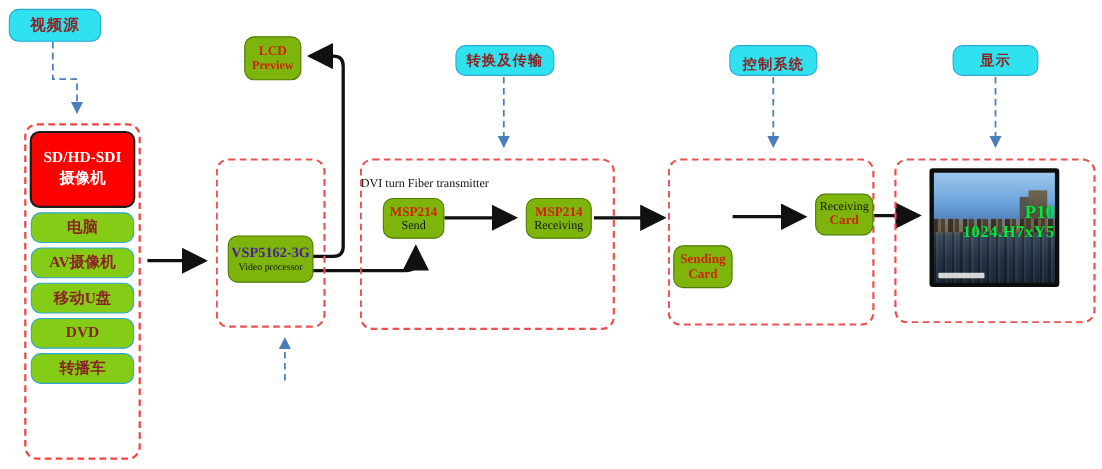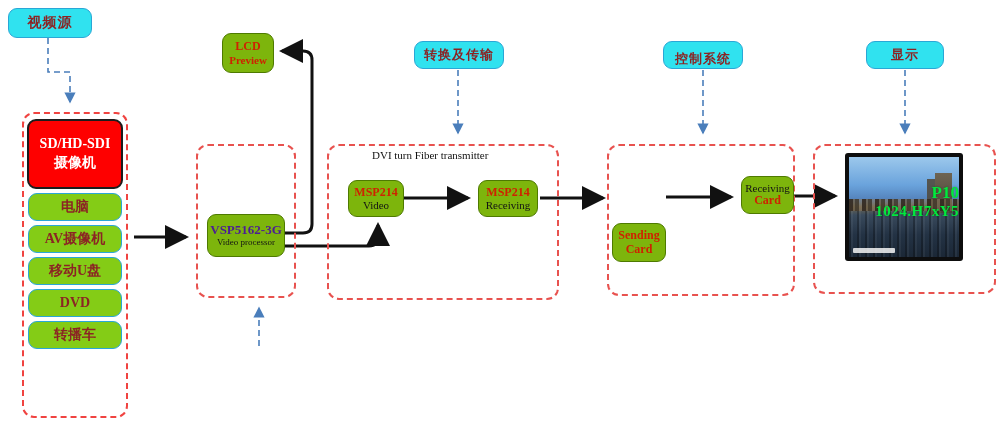--- a/index.html
+++ b/index.html
@@ -40,22 +40,22 @@
   .green-node {
     position:absolute; background:#7db50c; border:1.5px solid #4e7a00;
     border-radius:9px; display:flex; flex-direction:column;
     align-items:center; justify-content:center; text-align:center; line-height:1.1;
   }
   .green-node .t-red   { color:#cf2200; font-weight:bold; }
   .green-node .t-dark  { color:#4c1d95; font-weight:bold; }
   .green-node .t-black { color:#141414; }
 
   
-  .dvi-label { position:absolute; left:328px; top:149px; width:130px;
-    font-size:11px; color:#111; white-space:nowrap;margin-left:44px; }
+  .dvi-label { position:absolute; left:328px; top:161px; width:130px;
+    font-size:11px; color:#111; white-space:nowrap; }
 
   
   .monitor { position:absolute; left:845px; top:153px; width:118px; height:108px;
     background:#0d0d0d; border-radius:3px; padding:4px; }
   .monitor-screen { position:relative; width:100%; height:100%; overflow:hidden;
     background:linear-gradient(180deg,#9cc8ec 0%, #6aa3dc 28%, #527fb8 44%,
       #6b6450 50%, #394a5c 58%, #233244 78%, #1b2736 100%); }
   .skyline { position:absolute; left:0; right:0; top:42%; height:12%;
     background:repeating-linear-gradient(90deg,
       rgba(55,45,35,.95) 0 4px, rgba(110,95,70,.8) 4px 6px,
@@ -155,21 +155,21 @@
 
   <div class="green-node" style="left:222px; top:33px; width:52px; height:40px;">
     <span class="t-red" style="font-size:12px;">LCD</span>
     <span class="t-red" style="font-size:11px;">Preview</span>
   </div>
 
   <div class="dvi-label">DVI turn  Fiber transmitter</div>
 
   <div class="green-node" style="left:348px; top:180px; width:56px; height:37px;">
     <span class="t-red" style="font-size:12px;">MSP214</span>
-    <span class="t-black" style="font-size:11px;">Video</span>
+    <span class="t-black" style="font-size:11px;">Send</span>
   </div>
 
   <div class="green-node" style="left:478px; top:180px; width:60px; height:37px;">
     <span class="t-red" style="font-size:12px;">MSP214</span>
     <span class="t-black" style="font-size:11px;">Receiving</span>
   </div>
 
   <div class="green-node" style="left:612px; top:177px; width:54px; height:39px;margin-top:46px;">
     <span class="t-red" style="font-size:12px;">Sending</span>
     <span class="t-red" style="font-size:12px;">Card</span>

